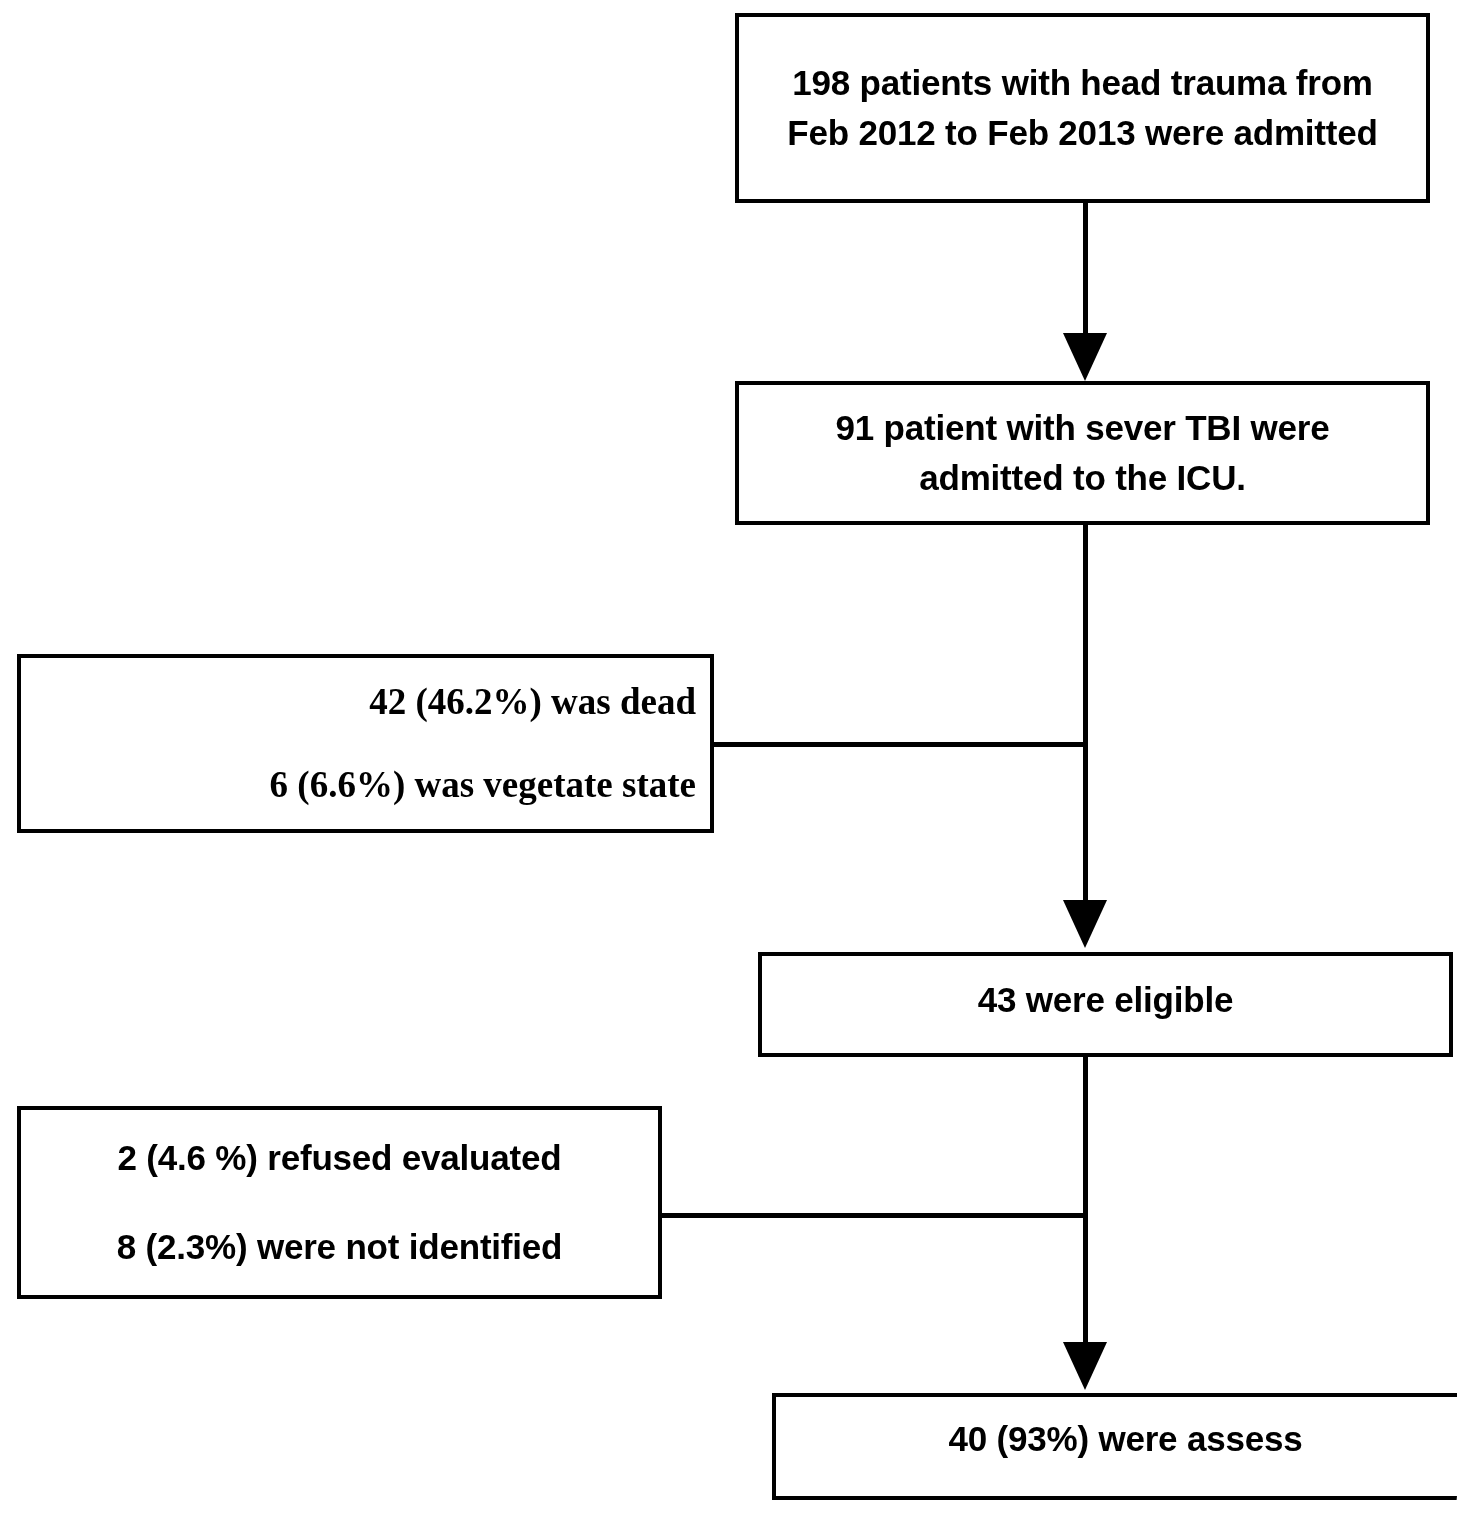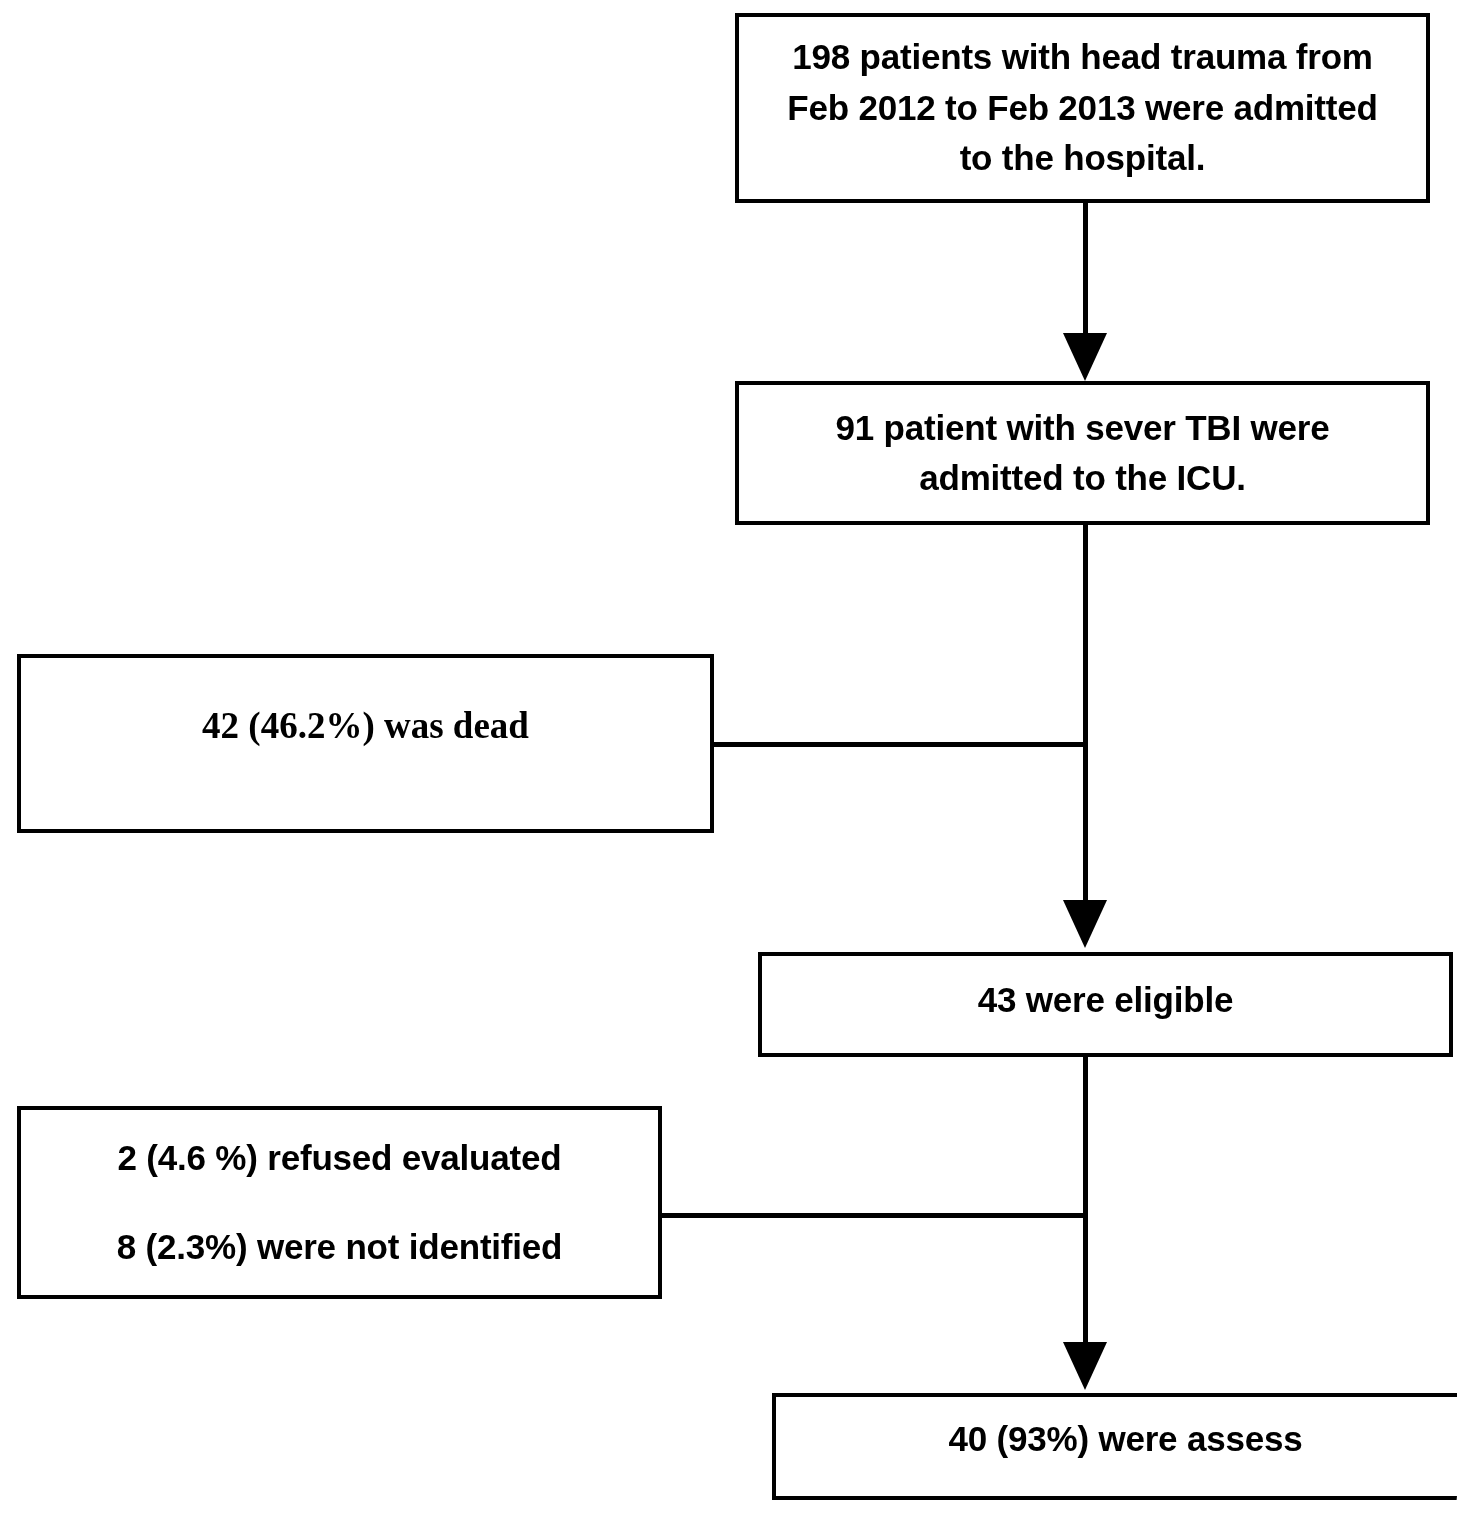--- a/index.html
+++ b/index.html
@@ -76,36 +76,36 @@
   }
 </style>
 </head>
 <body>
 
 <div id="flow-root">
 
   <div class="node sans center-v" style="left:735px; top:13px; width:695px; height:190px; padding:0 14px;">
     <span class="line">198 patients with head trauma from</span>
     <span class="line">Feb 2012 to Feb 2013 were admitted</span>
-    <span class="line">to the hospital.</span>
   </div>
 
   <div class="vline" style="left:1083px; top:203px; height:135px;"></div>
   <div class="arrowhead" style="left:1063px; top:333px;"></div>
 
   <div class="node sans center-v" style="left:735px; top:381px; width:695px; height:144px; padding:8px 14px;">
     <span class="line">91 patient with sever TBI were</span>
     <span class="line">admitted to the ICU.</span>
   </div>
 
   <div class="vline" style="left:1083px; top:525px; height:380px;"></div>
   <div class="arrowhead" style="left:1063px; top:900px;"></div>
 
-  <div class="node serif center-v" style="left:17px; top:654px; width:697px; height:179px; padding:0 14px;">
+  <div class="node serif center-v" style="left:17px; top:654px; width:697px; height:179px; padding:0 14px;align-items:flex-end;">
     <span class="line" style="margin-bottom:34px;">42 (46.2%) was dead</span>
+    <span class="line">6 (6.6%) was vegetate state</span>
   </div>
 
   <div class="hline" style="left:712px; top:742px; width:373px;"></div>
 
   <div class="node sans top-v" style="left:735px; top:952px; width:695px; height:105px; padding:19px 14px 0 14px;">
     <span class="line">43 were eligible</span>
   </div>
 
   <div class="vline" style="left:1083px; top:1057px; height:290px;"></div>
   <div class="arrowhead" style="left:1063px; top:1342px;"></div>

